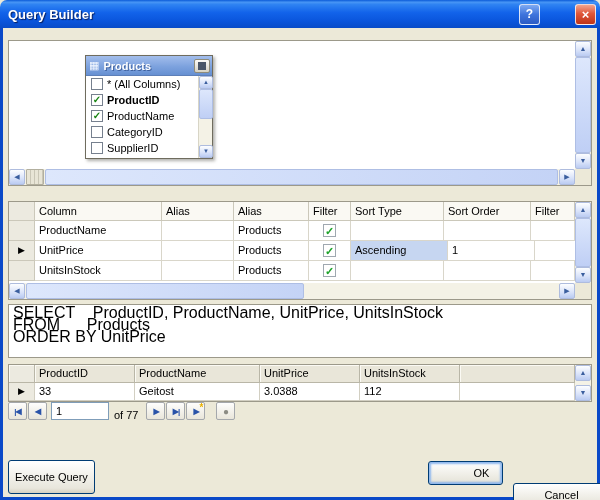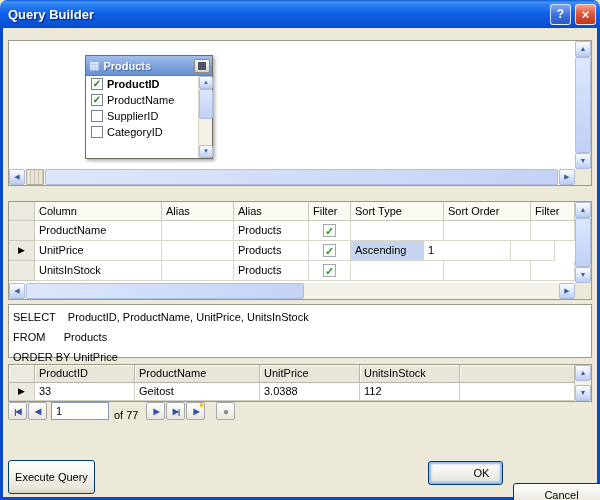--- a/index.html
+++ b/index.html
@@ -3,21 +3,21 @@
 <meta charset="utf-8">
 <style>
   *{margin:0;padding:0;box-sizing:border-box;}
   html,body{width:600px;height:500px;}
   body{font-family:"Liberation Sans",sans-serif;font-size:11px;color:#000;}
   #window{position:relative;width:600px;height:500px;overflow:hidden;background:#ECE9D8;}
 
   
   .titlebar{position:absolute;left:0;top:0;width:600px;height:28px;border-radius:7px 7px 0 0;
     background:linear-gradient(180deg,#0B5BD8 0%,#4795F5 8%,#2F83F2 16%,#1263EA 45%,#0A55DC 75%,#084BC8 100%);
-    display:flex;align-items:center;}
+    display:flex;align-items:center;gap:31px;}
   .title{flex:1;color:#fff;font-weight:bold;font-size:13px;margin-left:8px;text-shadow:1px 1px 1px rgba(8,24,80,.9);}
   .tb-btn{width:21px;height:21px;margin-right:4px;border:1px solid rgba(255,255,255,.8);border-radius:3px;
     display:flex;align-items:center;justify-content:center;color:#fff;font-weight:bold;font-size:12px;cursor:default;}
   .help{background:linear-gradient(180deg,#7FAAF2 0%,#3E74DC 50%,#2B5BC4 100%);}
   .close{background:linear-gradient(180deg,#F2A48E 0%,#E0573A 45%,#BE3418 100%);font-size:13px;}
   .edge{position:absolute;background:#0A49C8;}
   .e-l{left:0;top:28px;width:3px;height:472px;}
   .e-r{right:0;top:28px;width:3px;height:472px;}
   .e-b{left:0;bottom:0;width:600px;height:3px;}
   .dlg-body{position:absolute;left:3px;top:28px;width:594px;height:469px;background:#ECE9D8;}
@@ -72,21 +72,21 @@
   .g-selcol{background:#ECEAE0;border-right-color:#CBC8BA;border-bottom-color:#CBC8BA;text-align:center;padding:0;font-size:9px;}
   .cell-selected{background:#C6D6F1;}
   .g-out{display:flex;align-items:center;justify-content:center;padding:0;}
   .grid-cb{width:13px;height:13px;border:1px solid #9FA8B0;background:#fff;color:#1FA32C;
     font:bold 11px/12px "Liberation Sans",sans-serif;text-align:center;}
   .c-vsb{right:0;top:0;width:16px;height:81px;}
   .c-hsb{left:0;bottom:0;width:566px;height:16px;}
 
   
   #sqlpane{left:8px;top:304px;width:584px;height:54px;padding:2px 4px;}
-  .sqltext{white-space:pre;font-size:11px;line-height:20px;}
+  .sqltext{white-space:pre;font-size:16px;line-height:12px;}
 
   
   #results{left:8px;top:364px;width:584px;height:38px;}
   .r-gridc{position:absolute;left:0;top:0;width:566px;height:36px;background:#fff;overflow:hidden;}
   .r-row{display:flex;height:18px;}
   .r-cell{flex:none;border-right:1px solid #D2CFC2;border-bottom:1px solid #D2CFC2;padding-left:4px;
     line-height:17px;overflow:hidden;white-space:nowrap;}
   .r-head{background:#E9E6D9;border-right-color:#B9B6A7;border-bottom-color:#B9B6A7;
     box-shadow:inset 1px 1px 0 #FBFAF4;}
   .r-selcol{background:#ECEAE0;text-align:center;padding:0;font-size:9px;}
@@ -132,34 +132,38 @@
       <div class="card">
         <div class="card-head">
           <span class="card-icon">▦</span>
           <span class="card-title">Products</span>
           <span class="card-btn">
               <i></i>
             </span>
         </div>
         <div class="card-cols">
             <div class="card-row">
+              <div class="card-cb"></div>
+              <div class="card-label">* (All Columns)</div>
+            </div>
+            <div class="card-row">
               <div class="card-cb on">✓</div>
               <div class="card-label bold">ProductID</div>
             </div>
             <div class="card-row">
               <div class="card-cb on">✓</div>
               <div class="card-label">ProductName</div>
             </div>
             <div class="card-row">
               <div class="card-cb"></div>
+              <div class="card-label">CategoryID</div>
+            </div>
+            <div class="card-row">
+              <div class="card-cb"></div>
               <div class="card-label">SupplierID</div>
-            </div>
-            <div class="card-row">
-              <div class="card-cb"></div>
-              <div class="card-label">CategoryID</div>
             </div>
           </div>
         <div class="card-vsb">
           <span class="sb-btn" style="left:0;top:0;">▲</span>
           <span class="sb-thumb"></span>
           <span class="sb-btn" style="left:0;bottom:0;">▼</span>
         </div>
       </div>
     </div>
     <div class="sbtrack d-vsb">
@@ -202,21 +206,21 @@
             <div class="g-cell" style="width: 44px;"></div>
           </div>
           <div class="g-row">
             <div class="g-cell g-selcol" style="width: 26px;">▶</div>
             <div class="g-cell" style="width: 127px;">UnitPrice</div>
             <div class="g-cell" style="width: 72px;"></div>
             <div class="g-cell" style="width: 75px;">Products</div>
             <div class="g-cell g-out" style="width: 42px;">
               <div class="grid-cb">✓</div>
             </div>
-            <div class="g-cell cell-selected" style="width: 73px;">Ascending</div>
+            <div class="g-cell cell-selected" style="width: 97px;">Ascending</div>
             <div class="g-cell" style="width: 87px;">1</div>
             <div class="g-cell" style="width: 44px;"></div>
           </div>
           <div class="g-row">
             <div class="g-cell g-selcol" style="width: 26px;"></div>
             <div class="g-cell" style="width: 127px;">UnitsInStock</div>
             <div class="g-cell" style="width: 72px;"></div>
             <div class="g-cell" style="width: 75px;">Products</div>
             <div class="g-cell g-out" style="width: 42px;">
               <div class="grid-cb">✓</div>

